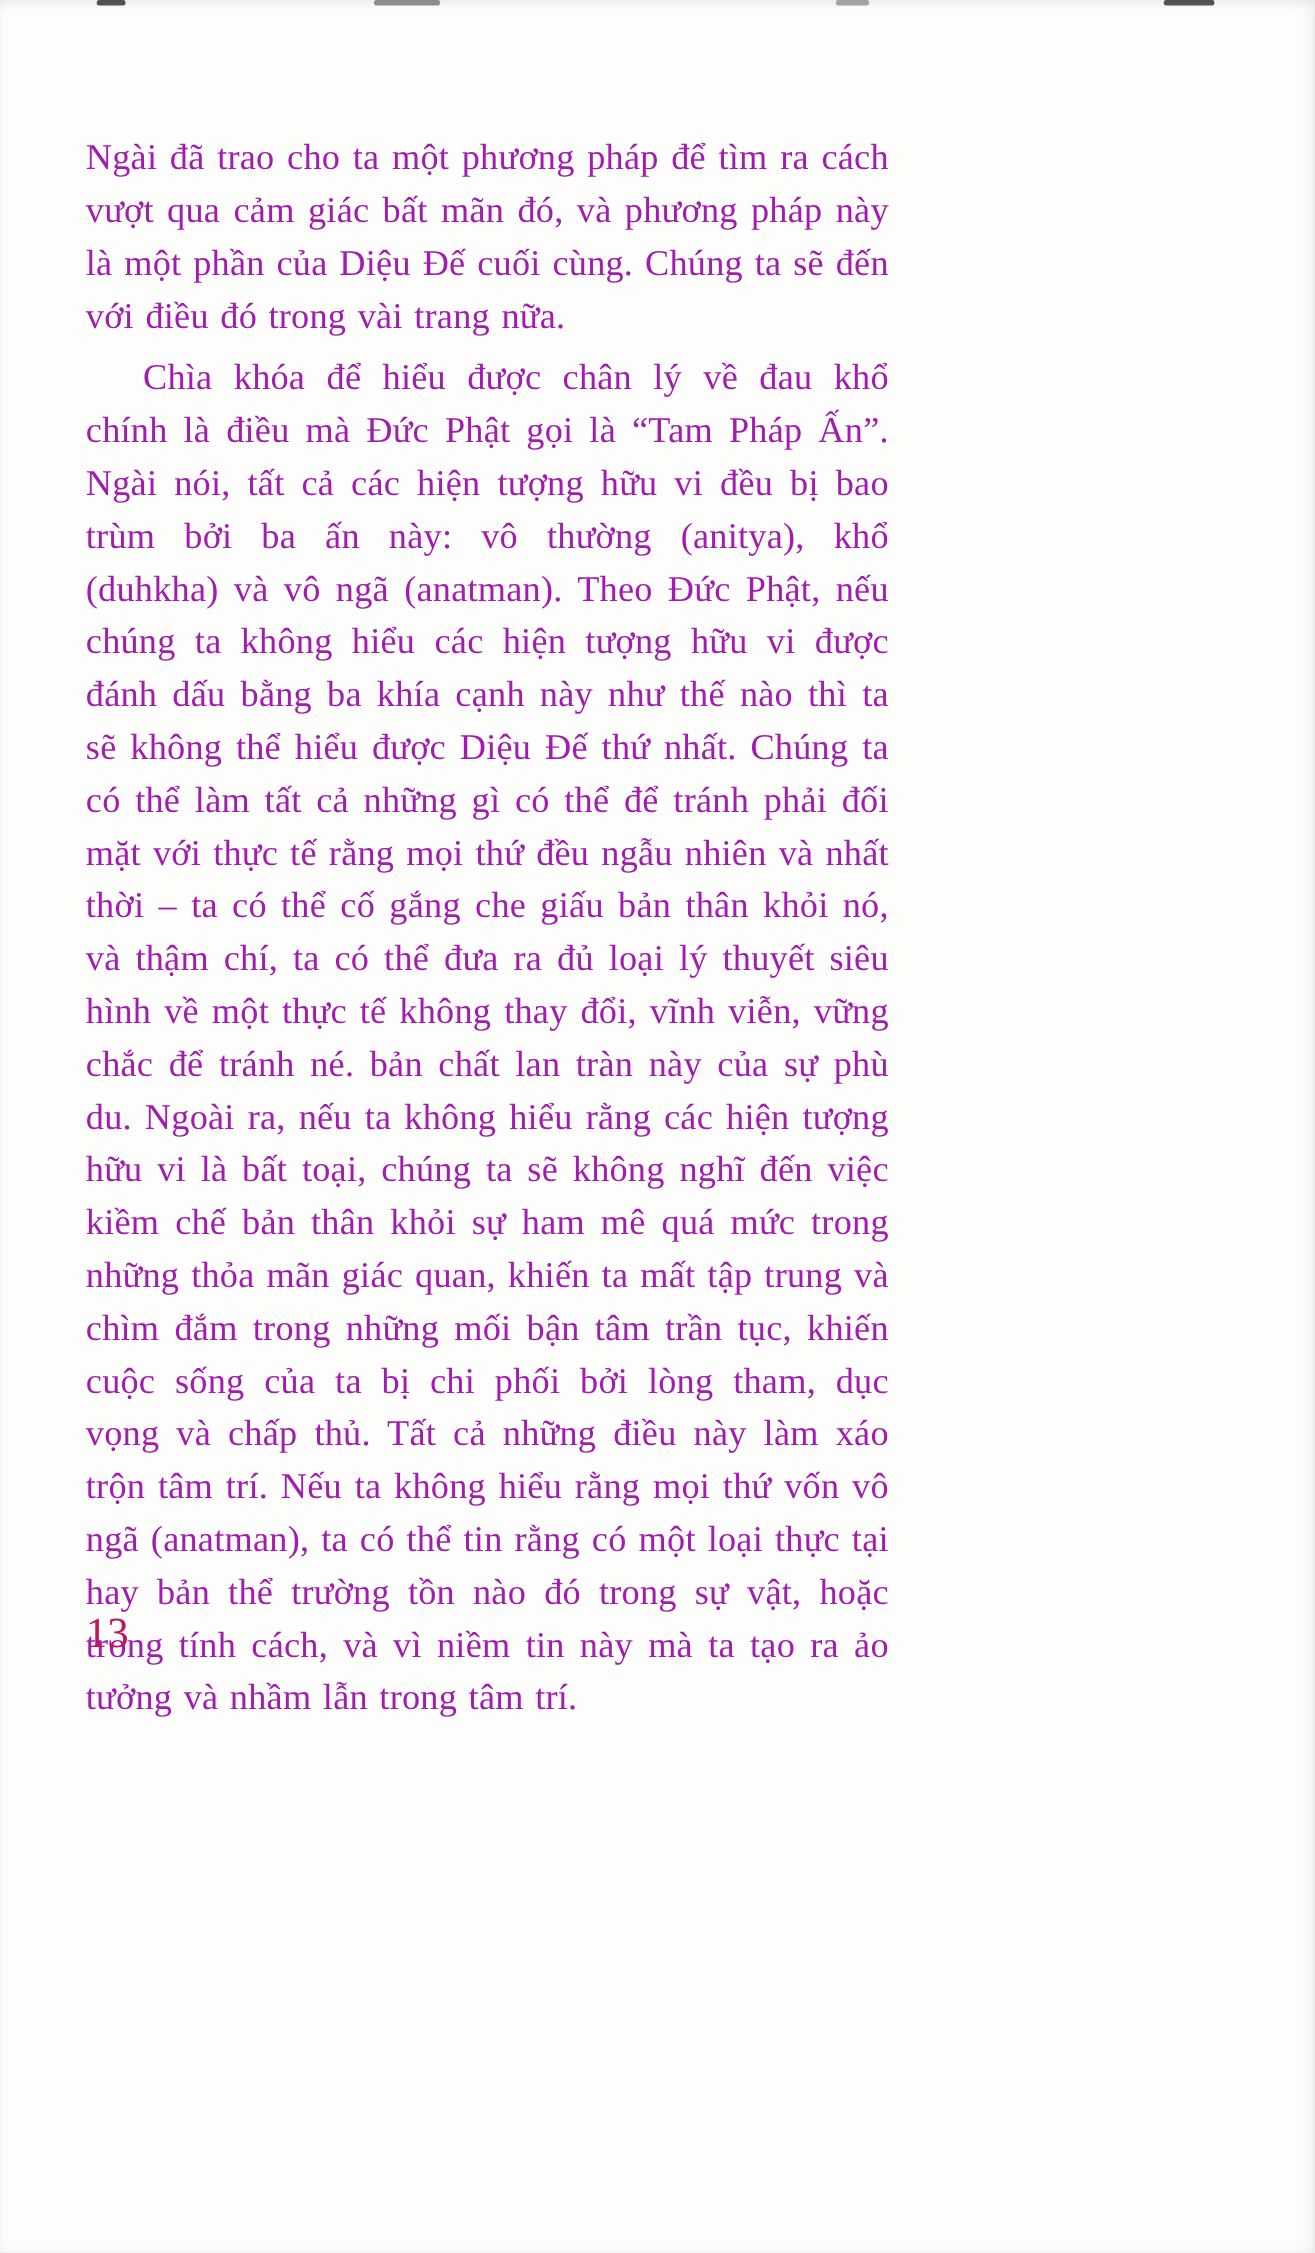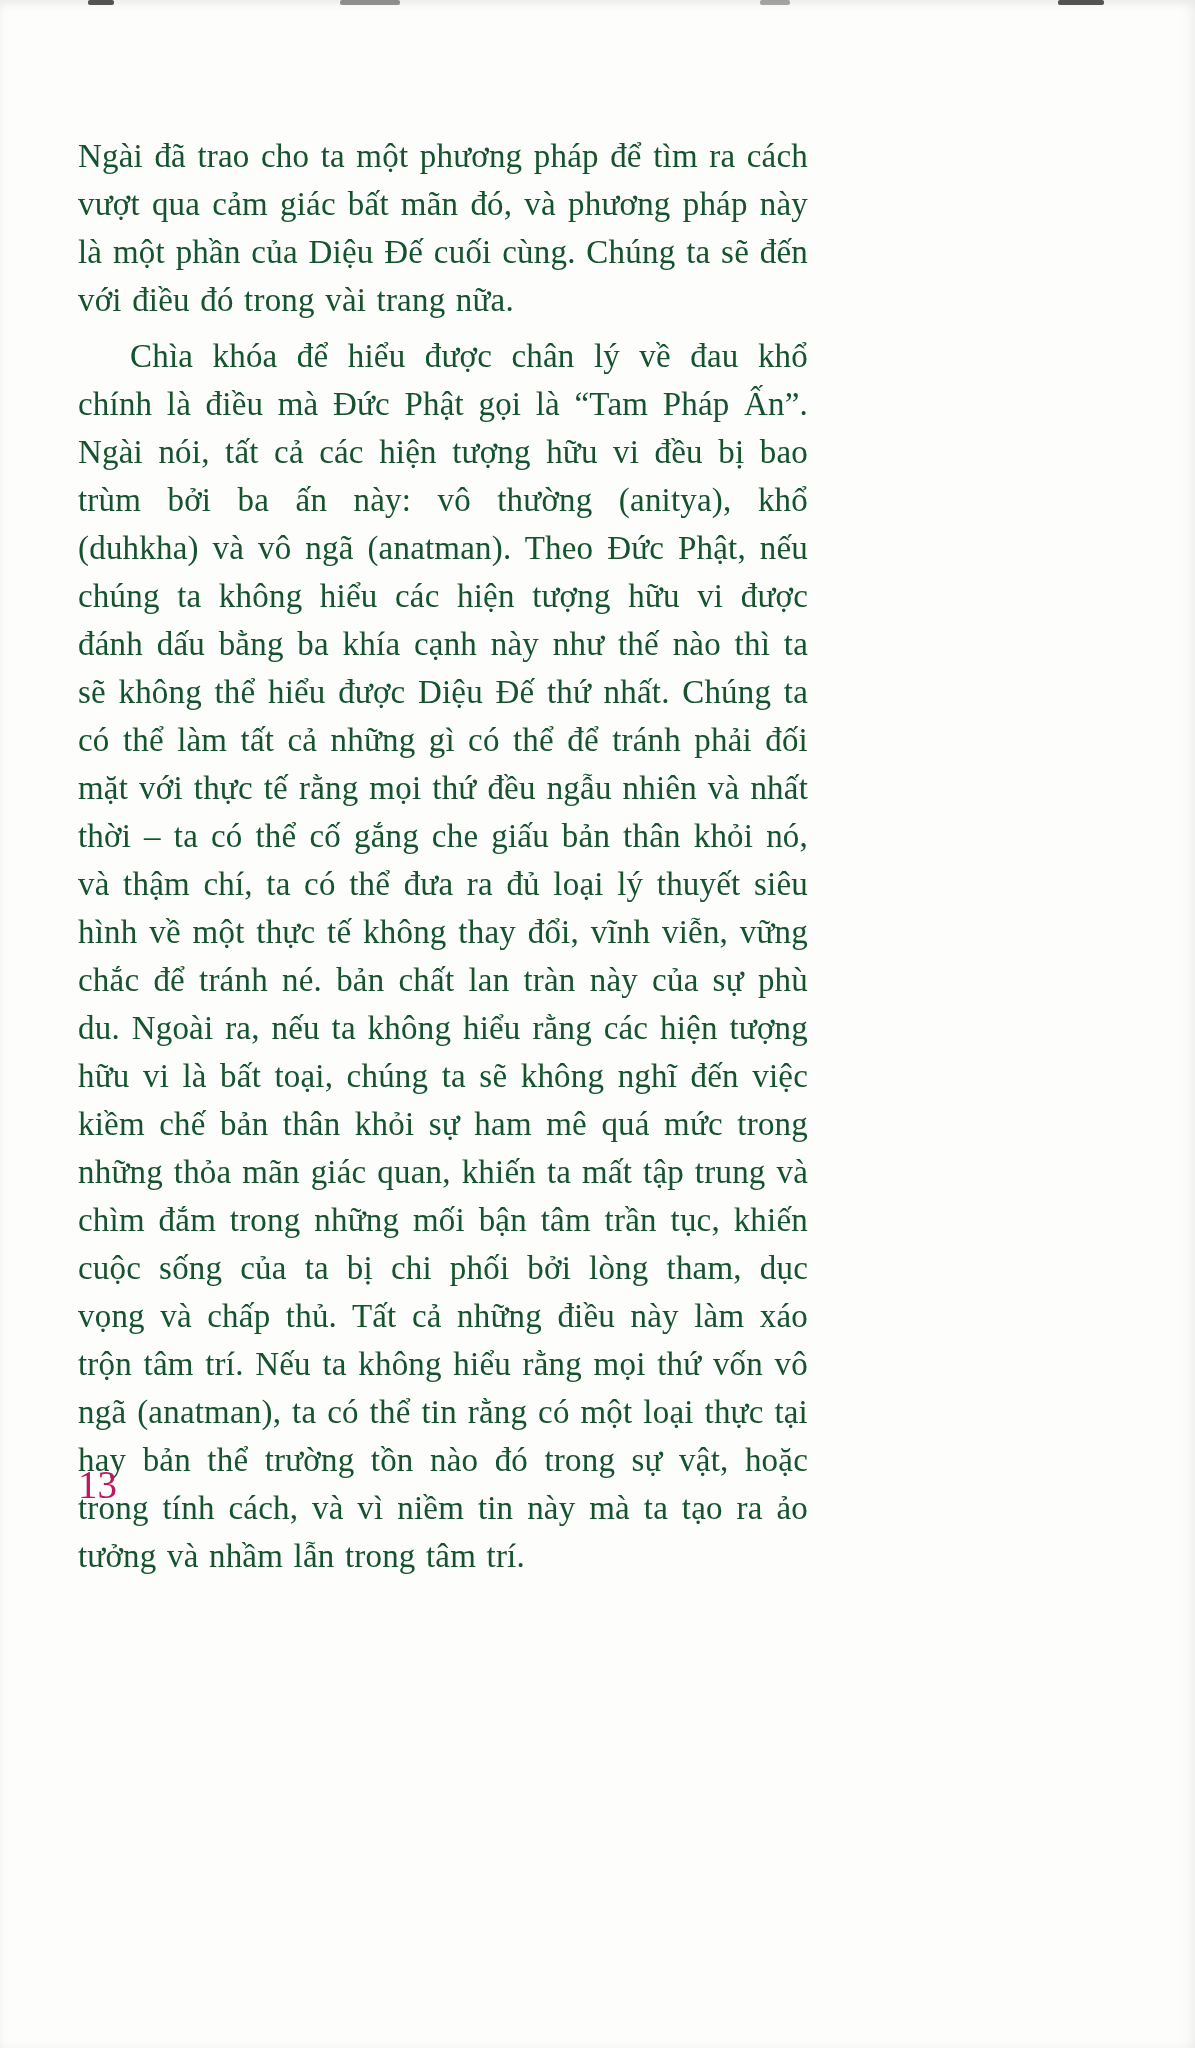--- a/index.html
+++ b/index.html
@@ -27,23 +27,23 @@
     opacity: 0.8;
   }
   .artifact-1 { left: 88px;  width: 26px; }
   .artifact-2 { left: 340px; width: 60px; opacity: 0.5; }
   .artifact-3 { left: 760px; width: 30px; opacity: 0.4; }
   .artifact-4 { left: 1058px; width: 46px; }
 
   .text-block {
     position: absolute;
     left: 78px;
-    top: 132px;
+    top: 120px;
     width: 730px;
-    color: #14532d;
+    color: #a21caf;
     font-size: 33px;
     line-height: 48px;
     text-align: justify;
     letter-spacing: 0.2px;
     word-spacing: 2px;
   }
   .para {
     margin: 0;
     padding: 0;
   }

